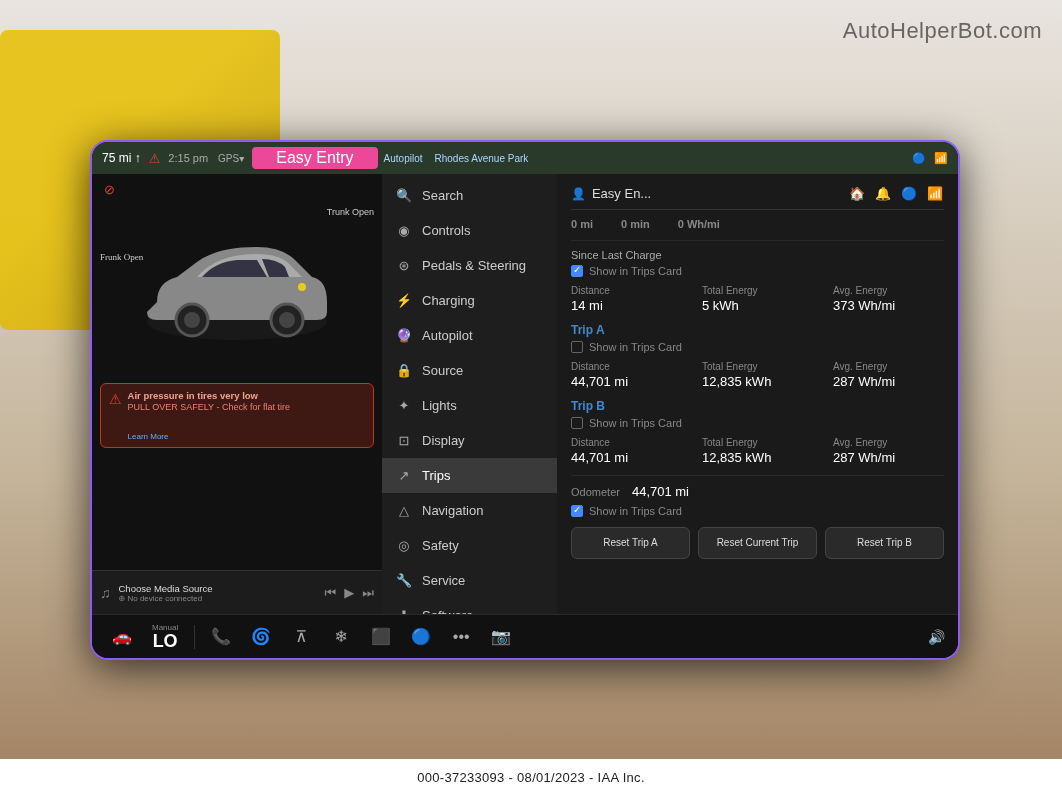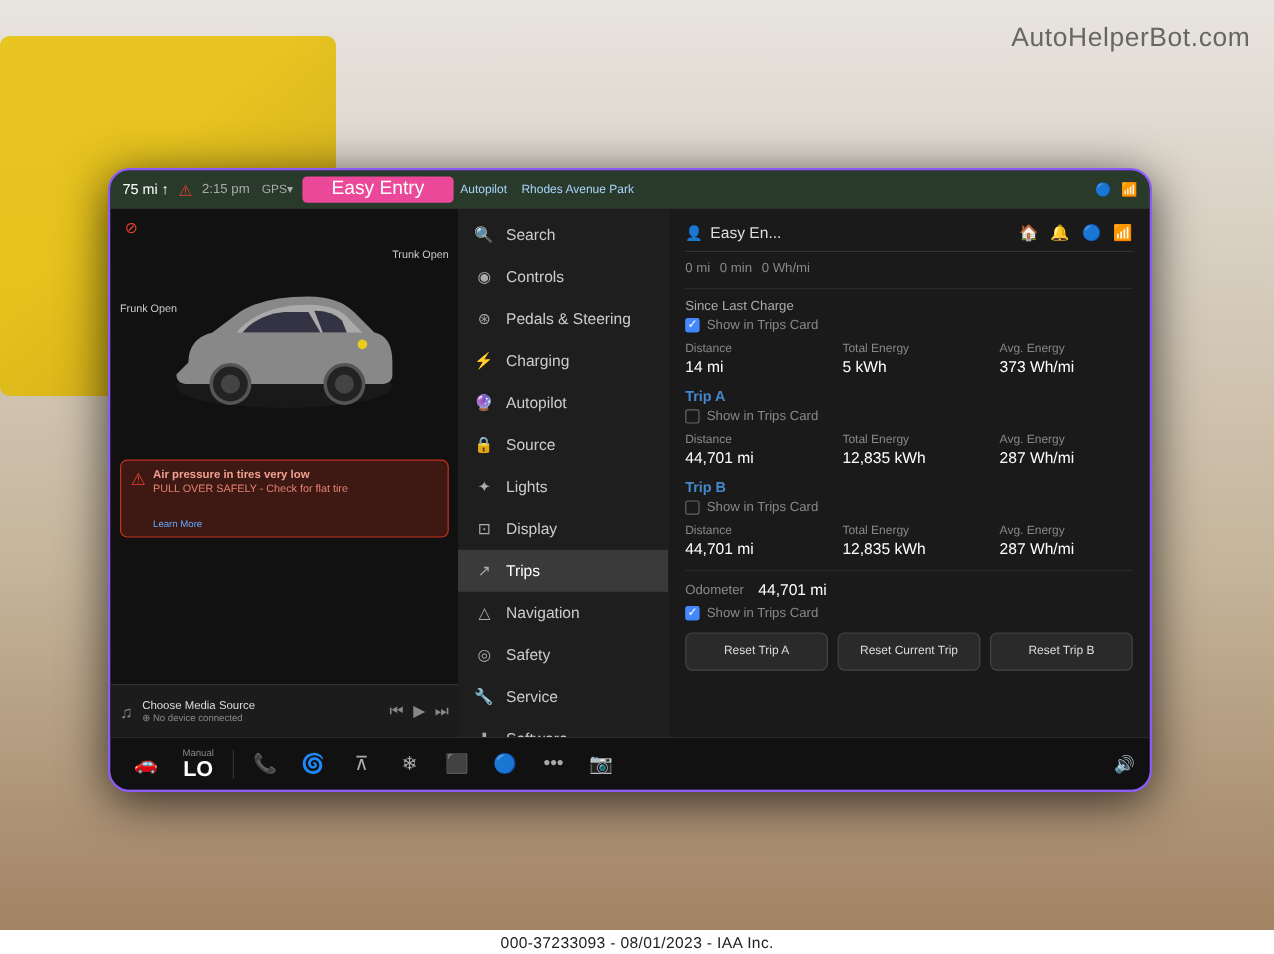--- a/index.html
+++ b/index.html
@@ -23,21 +23,21 @@
       z-index: 100;
       letter-spacing: 0.5px;
     }
 
     
     .caption-bar {
       position: absolute;
       bottom: 0;
       left: 0;
       width: 100%;
-      height: 20px;
+      height: 36px;
       background: #fff;
       display: flex;
       align-items: center;
       justify-content: center;
       font-size: 13px;
       color: #222;
       font-weight: 500;
       letter-spacing: 0.3px;
       z-index: 100;
     }
@@ -262,24 +262,25 @@
       padding-bottom: 8px;
       border-bottom: 1px solid #333;
     }
     .easy-entry-icon { color: #aaa; font-size: 12px; }
     .easy-entry-title { color: #ddd; font-size: 13px; font-weight: 500; }
     .easy-entry-icons { margin-left: auto; display: flex; gap: 10px; color: #888; font-size: 13px; }
 
     
     .stats-row {
       display: flex;
-      gap: 8px;
+      gap: 28px;
       margin-bottom: 10px;
       font-size: 11px;
       color: #888;
+      font-weight: bold;
     }
     .stats-row span { color: #888; }
 
     
     .section-label {
       font-size: 11px;
       color: #aaa;
       margin-bottom: 4px;
     }
     .show-trips-row {
@@ -449,21 +450,21 @@
           <circle cx="65" cy="108" r="16" fill="#222" stroke="#555" stroke-width="3"></circle>
           <circle cx="65" cy="108" r="8" fill="#444"></circle>
           <circle cx="160" cy="108" r="16" fill="#222" stroke="#555" stroke-width="3"></circle>
           <circle cx="160" cy="108" r="8" fill="#444"></circle>
 
           <circle cx="175" cy="75" r="4" fill="#ffdd00" opacity="0.8"></circle>
         </svg>
 
         <div class="car-label trunk-label" style="position:absolute;top:10px;right:8px;font-size:9px;color:#ccc;text-align:center;line-height:1.3;">Trunk
 Open</div>
-        <div class="car-label frunk-label" style="position:absolute;top:55px;left:8px;font-size:9px;color:#ccc;line-height:1.3;">Frunk
+        <div class="car-label frunk-label" style="position:absolute;top:55px;left:8px;font-size:9px;color:#ccc;line-height:1.3;font-family:Liberation Serif, serif;">Frunk
 Open</div>
       </div>
 
       <div class="tire-warning">
         <span class="warning-icon">⚠</span>
         <div>
           <div class="warning-title">Air pressure in tires very low</div>
           <div class="warning-text">PULL OVER SAFELY - Check for flat tire</div>
           <div class="learn-more">Learn More</div>
         </div>

